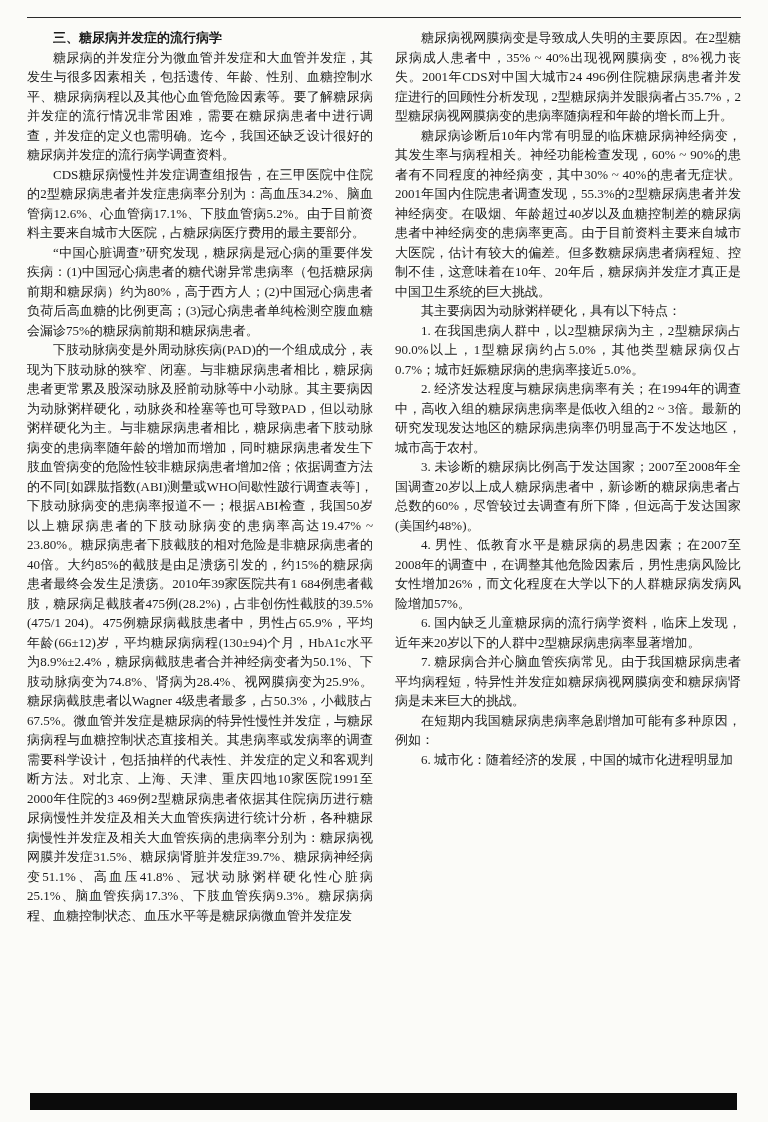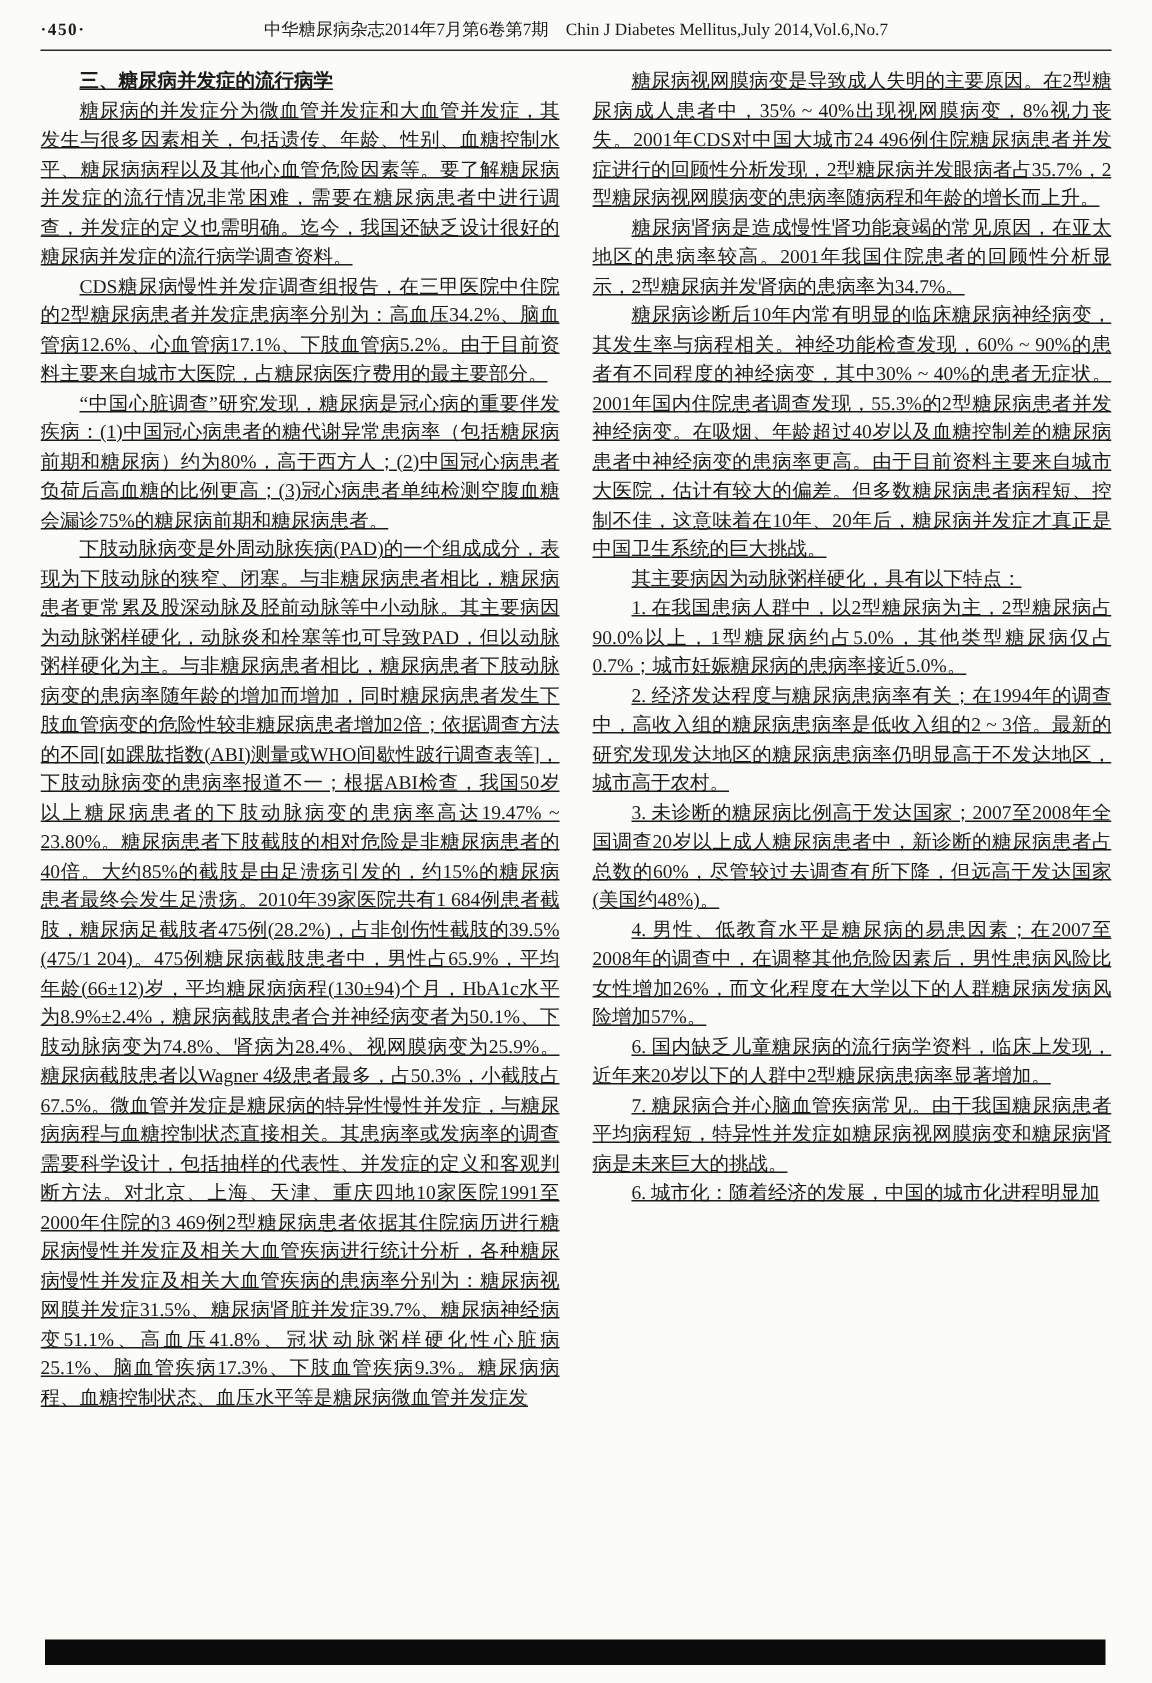--- a/index.html
+++ b/index.html
@@ -45,68 +45,62 @@
     margin-top: 10px;
     height: 1036px;
     overflow: hidden;
   }
   .col {
     width: 346px;
     font-size: 13px;
     line-height: 19.5px;
     text-align: justify;
     text-justify: inter-ideograph;
-    text-decoration: underline;
   }
   .col p { text-indent: 2em; }
   .col p.cont { text-indent: 0; }
   .col p.heading { font-weight: bold; }
   .scan-bar {
     position: absolute;
     left: 30px;
     width: 707px;
     bottom: 12px;
     height: 17px;
     background: #0b0b0b;
   }
 </style>
 </head>
 <body>
 
 <div class="page">
 
-  <div class="header-row">
-    <div class="page-num">·450·</div>
-    <div class="journal-line">中华糖尿病杂志2014年7月第6卷第7期　Chin J Diabetes Mellitus,July 2014,Vol.6,No.7</div>
-    <div class="page-num-spacer"></div>
-  </div>
 
   <hr class="header-rule">
 
   <div class="columns">
 
     <div class="col">
       <p class="heading">三、糖尿病并发症的流行病学</p>
       <p>糖尿病的并发症分为微血管并发症和大血管并发症，其发生与很多因素相关，包括遗传、年龄、性别、血糖控制水平、糖尿病病程以及其他心血管危险因素等。要了解糖尿病并发症的流行情况非常困难，需要在糖尿病患者中进行调查，并发症的定义也需明确。迄今，我国还缺乏设计很好的糖尿病并发症的流行病学调查资料。</p>
       <p>CDS糖尿病慢性并发症调查组报告，在三甲医院中住院的2型糖尿病患者并发症患病率分别为：高血压34.2%、脑血管病12.6%、心血管病17.1%、下肢血管病5.2%。由于目前资料主要来自城市大医院，占糖尿病医疗费用的最主要部分。</p>
       <p>“中国心脏调查”研究发现，糖尿病是冠心病的重要伴发疾病：(1)中国冠心病患者的糖代谢异常患病率（包括糖尿病前期和糖尿病）约为80%，高于西方人；(2)中国冠心病患者负荷后高血糖的比例更高；(3)冠心病患者单纯检测空腹血糖会漏诊75%的糖尿病前期和糖尿病患者。</p>
       <p>下肢动脉病变是外周动脉疾病(PAD)的一个组成成分，表现为下肢动脉的狭窄、闭塞。与非糖尿病患者相比，糖尿病患者更常累及股深动脉及胫前动脉等中小动脉。其主要病因为动脉粥样硬化，动脉炎和栓塞等也可导致PAD，但以动脉粥样硬化为主。与非糖尿病患者相比，糖尿病患者下肢动脉病变的患病率随年龄的增加而增加，同时糖尿病患者发生下肢血管病变的危险性较非糖尿病患者增加2倍；依据调查方法的不同[如踝肱指数(ABI)测量或WHO间歇性跛行调查表等]，下肢动脉病变的患病率报道不一；根据ABI检查，我国50岁以上糖尿病患者的下肢动脉病变的患病率高达19.47% ~ 23.80%。糖尿病患者下肢截肢的相对危险是非糖尿病患者的40倍。大约85%的截肢是由足溃疡引发的，约15%的糖尿病患者最终会发生足溃疡。2010年39家医院共有1 684例患者截肢，糖尿病足截肢者475例(28.2%)，占非创伤性截肢的39.5%(475/1 204)。475例糖尿病截肢患者中，男性占65.9%，平均年龄(66±12)岁，平均糖尿病病程(130±94)个月，HbA1c水平为8.9%±2.4%，糖尿病截肢患者合并神经病变者为50.1%、下肢动脉病变为74.8%、肾病为28.4%、视网膜病变为25.9%。糖尿病截肢患者以Wagner 4级患者最多，占50.3%，小截肢占67.5%。微血管并发症是糖尿病的特异性慢性并发症，与糖尿病病程与血糖控制状态直接相关。其患病率或发病率的调查需要科学设计，包括抽样的代表性、并发症的定义和客观判断方法。对北京、上海、天津、重庆四地10家医院1991至2000年住院的3 469例2型糖尿病患者依据其住院病历进行糖尿病慢性并发症及相关大血管疾病进行统计分析，各种糖尿病慢性并发症及相关大血管疾病的患病率分别为：糖尿病视网膜并发症31.5%、糖尿病肾脏并发症39.7%、糖尿病神经病变51.1%、高血压41.8%、冠状动脉粥样硬化性心脏病25.1%、脑血管疾病17.3%、下肢血管疾病9.3%。糖尿病病程、血糖控制状态、血压水平等是糖尿病微血管并发症发</p>
     </div>
 
     <div class="col">
       <p>糖尿病视网膜病变是导致成人失明的主要原因。在2型糖尿病成人患者中，35% ~ 40%出现视网膜病变，8%视力丧失。2001年CDS对中国大城市24 496例住院糖尿病患者并发症进行的回顾性分析发现，2型糖尿病并发眼病者占35.7%，2型糖尿病视网膜病变的患病率随病程和年龄的增长而上升。</p>
-      <p>糖尿病肾病是造成慢性肾功能衰竭的常见原因，在亚太地区的患病率较高。2001年我国住院患者的回顾性分析显示，2型糖尿病并发肾病的患病率为34.7%。</p>
       <p>糖尿病诊断后10年内常有明显的临床糖尿病神经病变，其发生率与病程相关。神经功能检查发现，60% ~ 90%的患者有不同程度的神经病变，其中30% ~ 40%的患者无症状。2001年国内住院患者调查发现，55.3%的2型糖尿病患者并发神经病变。在吸烟、年龄超过40岁以及血糖控制差的糖尿病患者中神经病变的患病率更高。由于目前资料主要来自城市大医院，估计有较大的偏差。但多数糖尿病患者病程短、控制不佳，这意味着在10年、20年后，糖尿病并发症才真正是中国卫生系统的巨大挑战。</p>
       <p>其主要病因为动脉粥样硬化，具有以下特点：</p>
       <p>1. 在我国患病人群中，以2型糖尿病为主，2型糖尿病占90.0%以上，1型糖尿病约占5.0%，其他类型糖尿病仅占0.7%；城市妊娠糖尿病的患病率接近5.0%。</p>
       <p>2. 经济发达程度与糖尿病患病率有关；在1994年的调查中，高收入组的糖尿病患病率是低收入组的2 ~ 3倍。最新的研究发现发达地区的糖尿病患病率仍明显高于不发达地区，城市高于农村。</p>
       <p>3. 未诊断的糖尿病比例高于发达国家；2007至2008年全国调查20岁以上成人糖尿病患者中，新诊断的糖尿病患者占总数的60%，尽管较过去调查有所下降，但远高于发达国家(美国约48%)。</p>
       <p>4. 男性、低教育水平是糖尿病的易患因素；在2007至2008年的调查中，在调整其他危险因素后，男性患病风险比女性增加26%，而文化程度在大学以下的人群糖尿病发病风险增加57%。</p>
       <p>6. 国内缺乏儿童糖尿病的流行病学资料，临床上发现，近年来20岁以下的人群中2型糖尿病患病率显著增加。</p>
       <p>7. 糖尿病合并心脑血管疾病常见。由于我国糖尿病患者平均病程短，特异性并发症如糖尿病视网膜病变和糖尿病肾病是未来巨大的挑战。</p>
+      <p>在短期内我国糖尿病患病率急剧增加可能有多种原因，例如：</p>
       <p>6. 城市化：随着经济的发展，中国的城市化进程明显加</p>
     </div>
 
   </div>
 
   <div class="scan-bar"></div>
 
 </div>
 
 </body></html>

